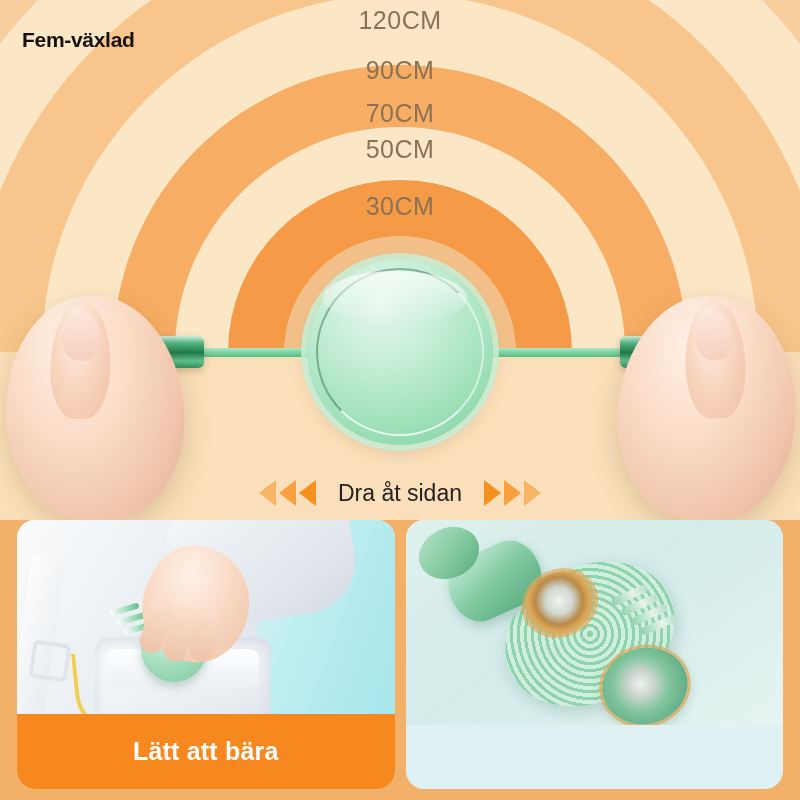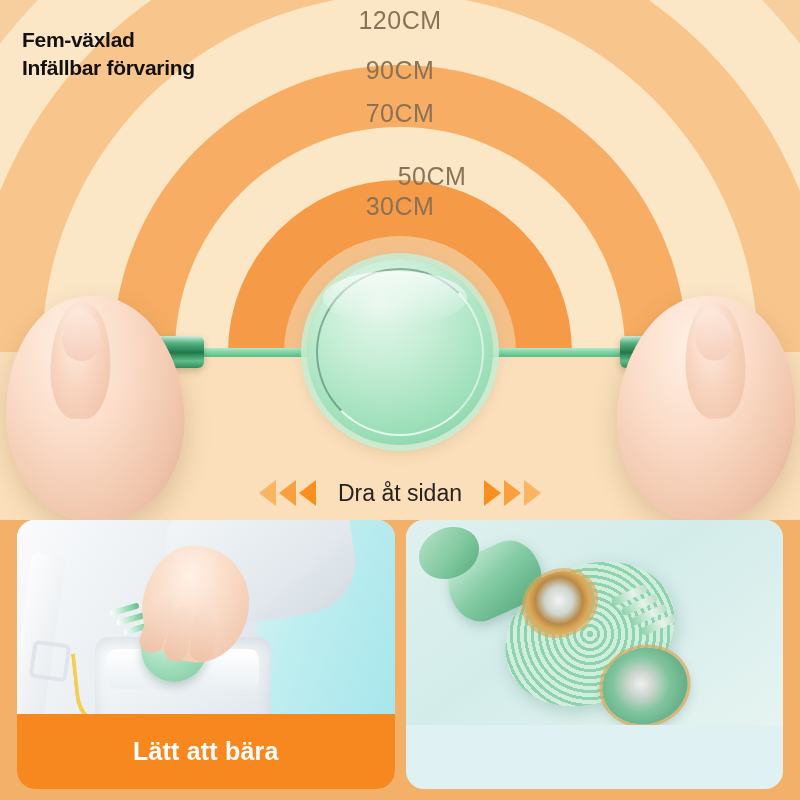--- a/index.html
+++ b/index.html
@@ -427,26 +427,25 @@
       <div class="arc" style="width:716px;height:716px;background:#fbe6c6;"></div>
       <div class="arc" style="width:574px;height:574px;background:#f7ad63;"></div>
       <div class="arc" style="width:450px;height:450px;background:#fbe6c6;"></div>
       <div class="arc" style="width:344px;height:344px;background:#f59a46;"></div>
       <div class="arc" style="width:232px;height:232px;background:#f3c08a;"></div>
     </div>
 
     <div class="dist-label" style="top:6px;">120CM</div>
     <div class="dist-label" style="top:56px;">90CM</div>
     <div class="dist-label" style="top:99px;">70CM</div>
-    <div class="dist-label" style="top:162px;margin-left:32px;">50CM</div>
+    <div class="dist-label" style="top:135px;">50CM</div>
     <div class="dist-label" style="top:192px;">30CM</div>
 
     <div class="headline">
       <span class="ln">Fem-växlad</span>
-      <span class="ln">Infällbar förvaring</span>
     </div>
 
     <div class="cable-line cable-left"></div>
     <div class="cable-line cable-right"></div>
 
     <div class="tip left"></div>
     <div class="connector left"></div>
     <div class="connector right"></div>
 
     <div class="puck"></div>

